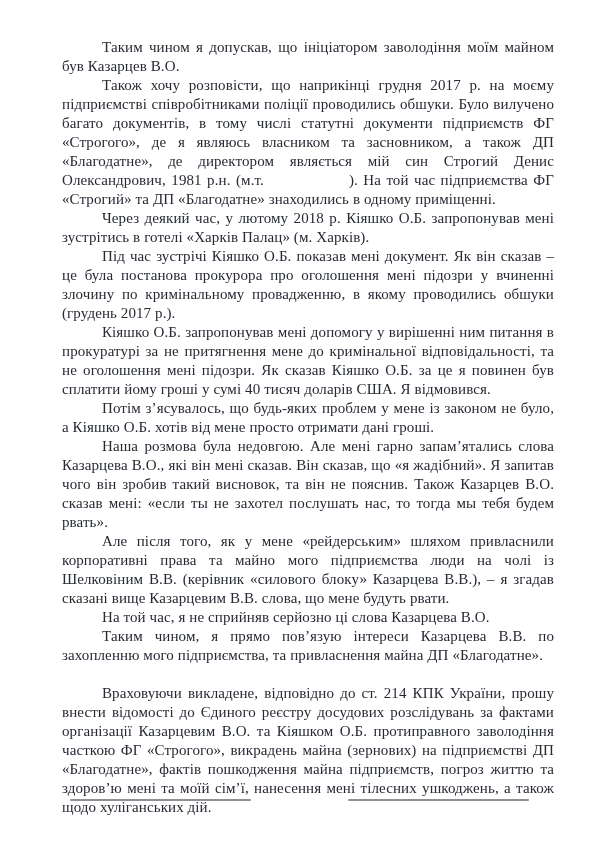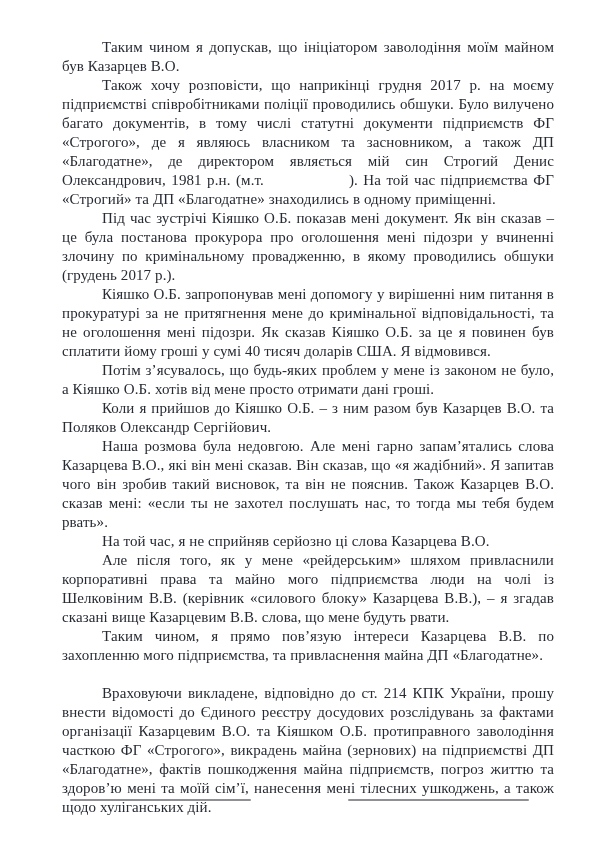--- a/index.html
+++ b/index.html
@@ -55,27 +55,27 @@
   .sig-line.left  { left: 70px; }
   .sig-line.right { left: 348px; }
 </style>
 </head>
 <body>
 
 <div class="page">
   <div class="doc-body">
       <p class="para"><span>Таким чином я допускав, що ініціатором заволодіння моїм майном був Казарцев В.О.</span></p>
       <p class="para"><span>Також хочу розповісти, що наприкінці грудня 2017 р. на моєму підприємстві співробітниками поліції проводились обшуки. Було вилучено багато документів, в тому числі статутні документи підприємств ФГ «Строгого», де я являюсь власником та засновником, а також ДП «Благодатне», де директором являється мій син Строгий Денис Олександрович, 1981 р.н. (м.т.</span><span class="blank-gap" style="width: 85px;"></span><span>). На той час підприємства ФГ «Строгий» та ДП «Благодатне» знаходились в одному приміщенні.</span></p>
+      <p class="para"><span>Через деякий час, у лютому 2018 р. Кіяшко О.Б. запропонував мені зустрітись в готелі «Харків Палац» (м. Харків).</span></p>
       <p class="para"><span>Під час зустрічі Кіяшко О.Б. показав мені документ. Як він сказав – це була постанова прокурора про оголошення мені підозри у вчиненні злочину по кримінальному провадженню, в якому проводились обшуки (грудень 2017 р.).</span></p>
       <p class="para"><span>Кіяшко О.Б. запропонував мені допомогу у вирішенні ним питання в прокуратурі за не притягнення мене до кримінальної відповідальності, та не оголошення мені підозри. Як сказав Кіяшко О.Б. за це я повинен був сплатити йому гроші у сумі 40 тисяч доларів США. Я відмовився.</span></p>
       <p class="para"><span>Потім з’ясувалось, що будь-яких проблем у мене із законом не було, а Кіяшко О.Б. хотів від мене просто отримати дані гроші.</span></p>
-      <p class="para"><span>Коли я прийшов до Кіяшко О.Б. – з ним разом був Казарцев В.О. та Поляков Олександр Сергійович.</span></p>
       <p class="para"><span>Наша розмова була недовгою. Але мені гарно запам’ятались слова Казарцева В.О., які він мені сказав. Він сказав, що «</span><span class="italic">я жадібний</span><span>». Я запитав чого він зробив такий висновок, та він не пояснив. Також Казарцев В.О. сказав мені: «</span><span class="italic">если ты не захотел послушать нас, то тогда мы тебя будем рвать</span><span>».</span></p>
+      <p class="para"><span>Але після того, як у мене «рейдерським» шляхом привласнили корпоративні права та майно мого підприємства люди на чолі із Шелковіним В.В. (керівник «силового блоку» Казарцева В.В.), – я згадав сказані вище Казарцевим В.В. слова, що мене будуть рвати.</span></p>
       <p class="para"><span>На той час, я не сприйняв серйозно ці слова Казарцева В.О.</span></p>
-      <p class="para"><span>Але після того, як у мене «рейдерським» шляхом привласнили корпоративні права та майно мого підприємства люди на чолі із Шелковіним В.В. (керівник «силового блоку» Казарцева В.В.), – я згадав сказані вище Казарцевим В.В. слова, що мене будуть рвати.</span></p>
       <p class="para"><span>Таким чином, я прямо пов’язую інтереси Казарцева В.В. по захопленню мого підприємства, та привласнення майна ДП «Благодатне».</span></p>
       <p class="para space-before"><span>Враховуючи викладене, відповідно до ст. 214 КПК України, прошу внести відомості до Єдиного реєстру досудових розслідувань за фактами організації Казарцевим В.О. та Кіяшком О.Б. протиправного заволодіння часткою ФГ «Строгого», викрадень майна (зернових) на підприємстві ДП «Благодатне», фактів пошкодження майна підприємств, погроз життю та здоров’ю мені та моїй сім’ї, нанесення мені тілесних ушкоджень, а також щодо хуліганських дій.</span></p>
     </div>
   <div class="signature-row">
     <div class="sig-line left"></div>
     <div class="sig-line right"></div>
   </div>
 </div>
 
 </body></html>

